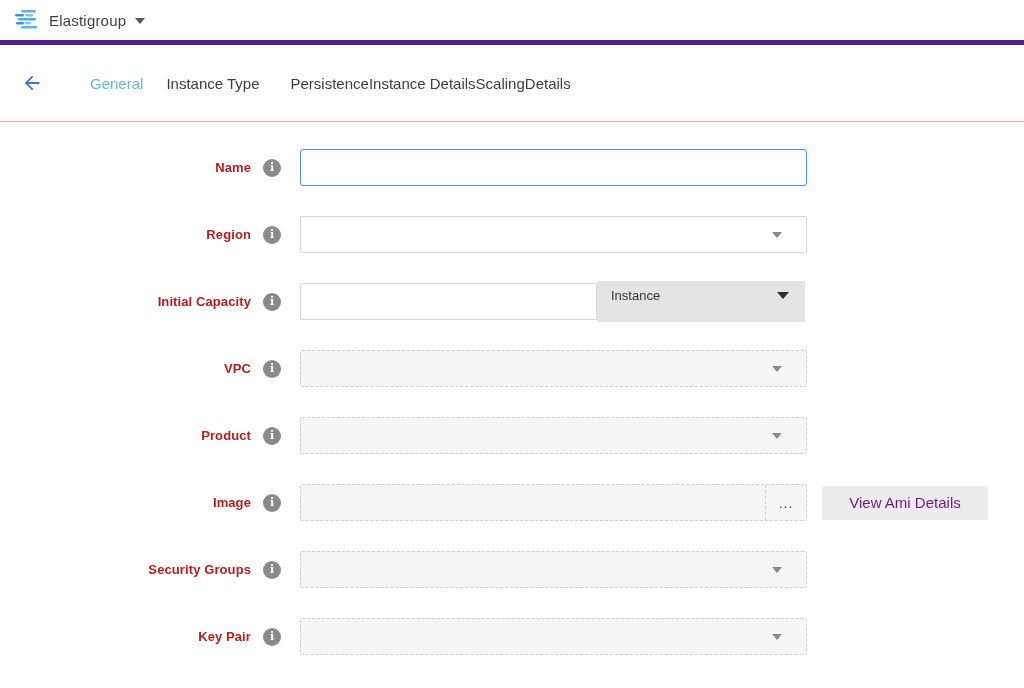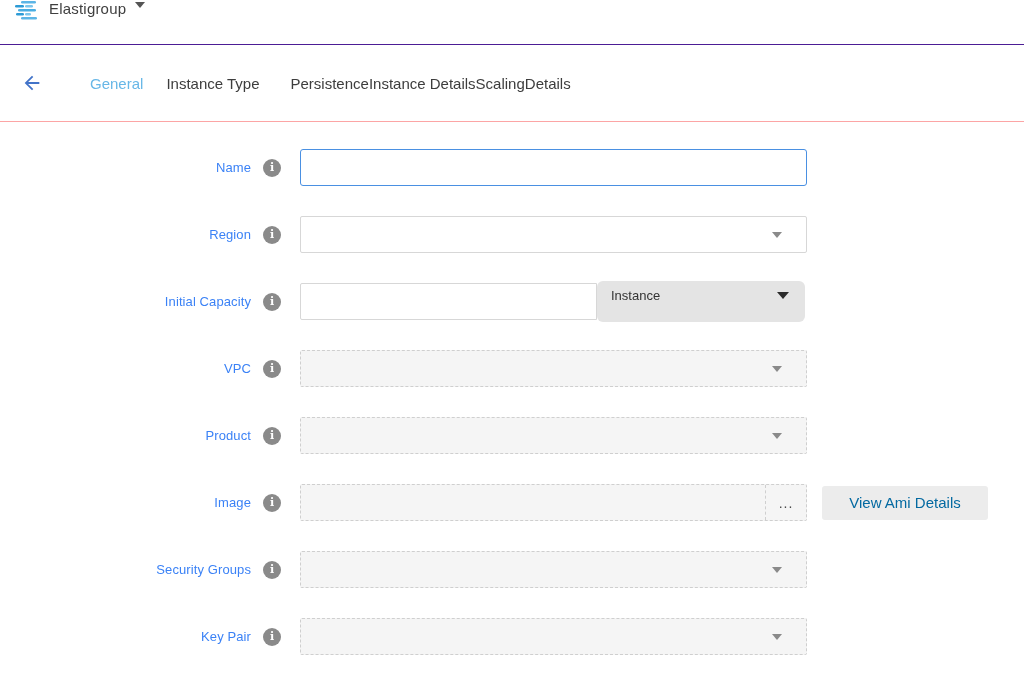--- a/index.html
+++ b/index.html
@@ -1,21 +1,21 @@
 <!DOCTYPE html>
 <html><head>
 <meta charset="utf-8">
 <style>
   * { box-sizing: border-box; margin: 0; padding: 0; }
   html, body { width: 1024px; height: 688px; background: #ffffff;
     font-family: "Liberation Sans", "DejaVu Sans", sans-serif; }
 
   
-  .topbar { height: 45px; display: flex; align-items: flex-start;
-    padding-left: 14px; border-bottom: 1px solid #4c1d95; background: #fff; }
+  .topbar { height: 45px; display: flex; align-items: center;
+    padding-left: 14px; border-bottom: 5px solid #4c1d95; background: #fff; }
   .logo { width: 26px; height: 22px; display: inline-block; }
   .app-name { font-size: 15px; color: #3f3f3f; margin-left: 9px; letter-spacing: .2px; }
   .topbar-caret { width: 0; height: 0; margin-left: 9px; margin-top: 2px;
     border-left: 5px solid transparent; border-right: 5px solid transparent;
     border-top: 6px solid #555; }
 
   
   .tabbar { height: 77px; display: flex; align-items: center;
     border-bottom: 1px solid #fca5a5; background: #fff; }
   .back-btn { margin-left: 20px; width: 24px; height: 24px; display: flex;
@@ -27,58 +27,58 @@
   .tab:nth-of-type(3) { margin-left: 23px; }
   .tab:nth-of-type(4) { margin-left: 31px; }
   .tab:nth-of-type(5) { }
   .tab:nth-of-type(6) { }
 
   
   .form { padding-top: 27px; }
   .row { display: flex; align-items: center; margin-bottom: 30px; height: 37px; }
   .label-col { width: 300px; display: flex; align-items: center;
     justify-content: flex-end; flex-shrink: 0; }
-  .field-label { font-size: 13px; font-weight: normal; color: #3b82f6; letter-spacing: .1px; }
+  .field-label { font-size: 13px; font-weight: bold; color: #b91c1c; letter-spacing: .1px; }
   .info-icon { width: 18px; height: 18px; border-radius: 50%; background: #8a8a8a;
     color: #ffffff; font-size: 11px; font-weight: bold; line-height: 18px;
     text-align: center; margin-left: 12px; margin-right: 19px; flex-shrink: 0;
     font-family: "DejaVu Serif", serif; }
   .control-col { display: flex; align-items: center; }
 
   .text-input { width: 507px; height: 37px; border: 1.5px solid #4a90e2;
     border-radius: 3px; background: #fff; outline: none; padding: 0 12px;
     font-size: 14px; color: #333; }
 
   .select { width: 507px; height: 37px; border: 1px solid #d7d7d7;
     border-radius: 2px; background: #fff; display: flex; align-items: center;
     justify-content: flex-end; padding-right: 24px; cursor: pointer; }
   .select .caret { width: 0; height: 0; border-left: 5px solid transparent;
     border-right: 5px solid transparent; border-top: 6px solid #8a8a8a; }
 
   .select.disabled { background: #f5f5f5; border: 1px dashed #cfcfcf; cursor: default; }
 
   .capacity-input { width: 297px; height: 37px; border: 1px solid #d7d7d7;
     border-radius: 2px 0 0 2px; outline: none; padding: 0 12px; font-size: 14px; color:#333; }
-  .unit-select { width: 208px; height: 41px; background: #e4e4e4; border-radius: 6px;
+  .unit-select { width: 208px; height: 41px; background: #e4e4e4; border-radius: 0;
     display: flex; align-items: center; justify-content: space-between;
     padding: 0 16px 12px 14px; cursor: pointer; }
   .unit-select .unit-label { font-size: 13px; color: #333; }
   .unit-select .caret { width: 0; height: 0; border-left: 6px solid transparent;
     border-right: 6px solid transparent; border-top: 7px solid #2b2b2b; }
 
   .image-box { width: 507px; height: 37px; border: 1px dashed #cfcfcf;
     border-radius: 2px; background: #f5f5f5; display: flex; align-items: stretch; }
   .image-input { flex: 1; border: none; background: transparent; outline: none;
     padding: 0 12px; font-size: 14px; color: #555; }
   .ellipsis-btn { width: 41px; border-left: 1px dashed #cfcfcf; display: flex;
     align-items: center; justify-content: center; font-size: 14px; color: #4a4a4a;
     letter-spacing: 1px; cursor: pointer; }
 
   .action-btn { width: 166px; height: 34px; margin-left: 15px; background: #ececec;
-    border: none; border-radius: 3px; color: #0369a1; font-size: 15px;
+    border: none; border-radius: 3px; color: #701a75; font-size: 15px;
     font-family: "Liberation Sans", sans-serif; cursor: pointer; }
 </style>
 </head>
 <body>
 
 <header class="topbar">
   <span class="logo">
     <svg width="26" height="22" viewBox="0 0 26 22" xmlns="http://www.w3.org/2000/svg">
       <rect x="7" y="1" width="15" height="2.6" rx="1.3" fill="#5cb5e6"></rect>
       <rect x="1" y="5" width="9" height="2.6" rx="1.3" fill="#2d9bd6"></rect>

